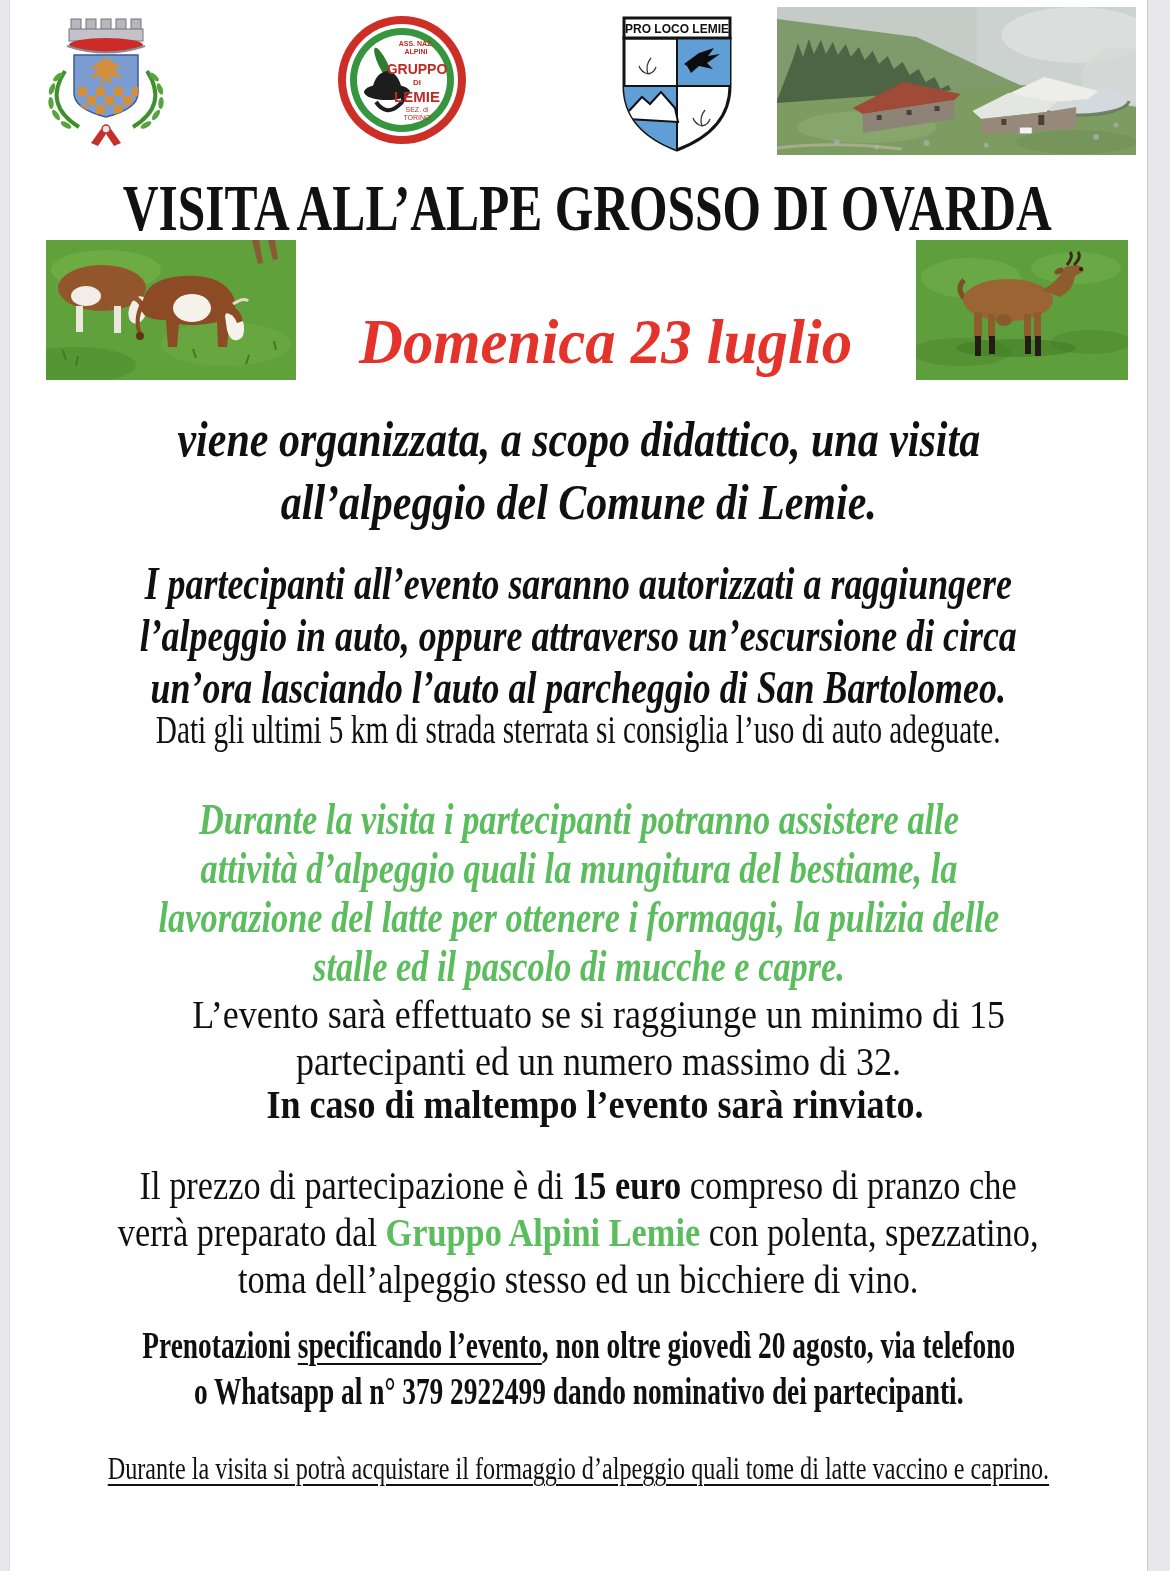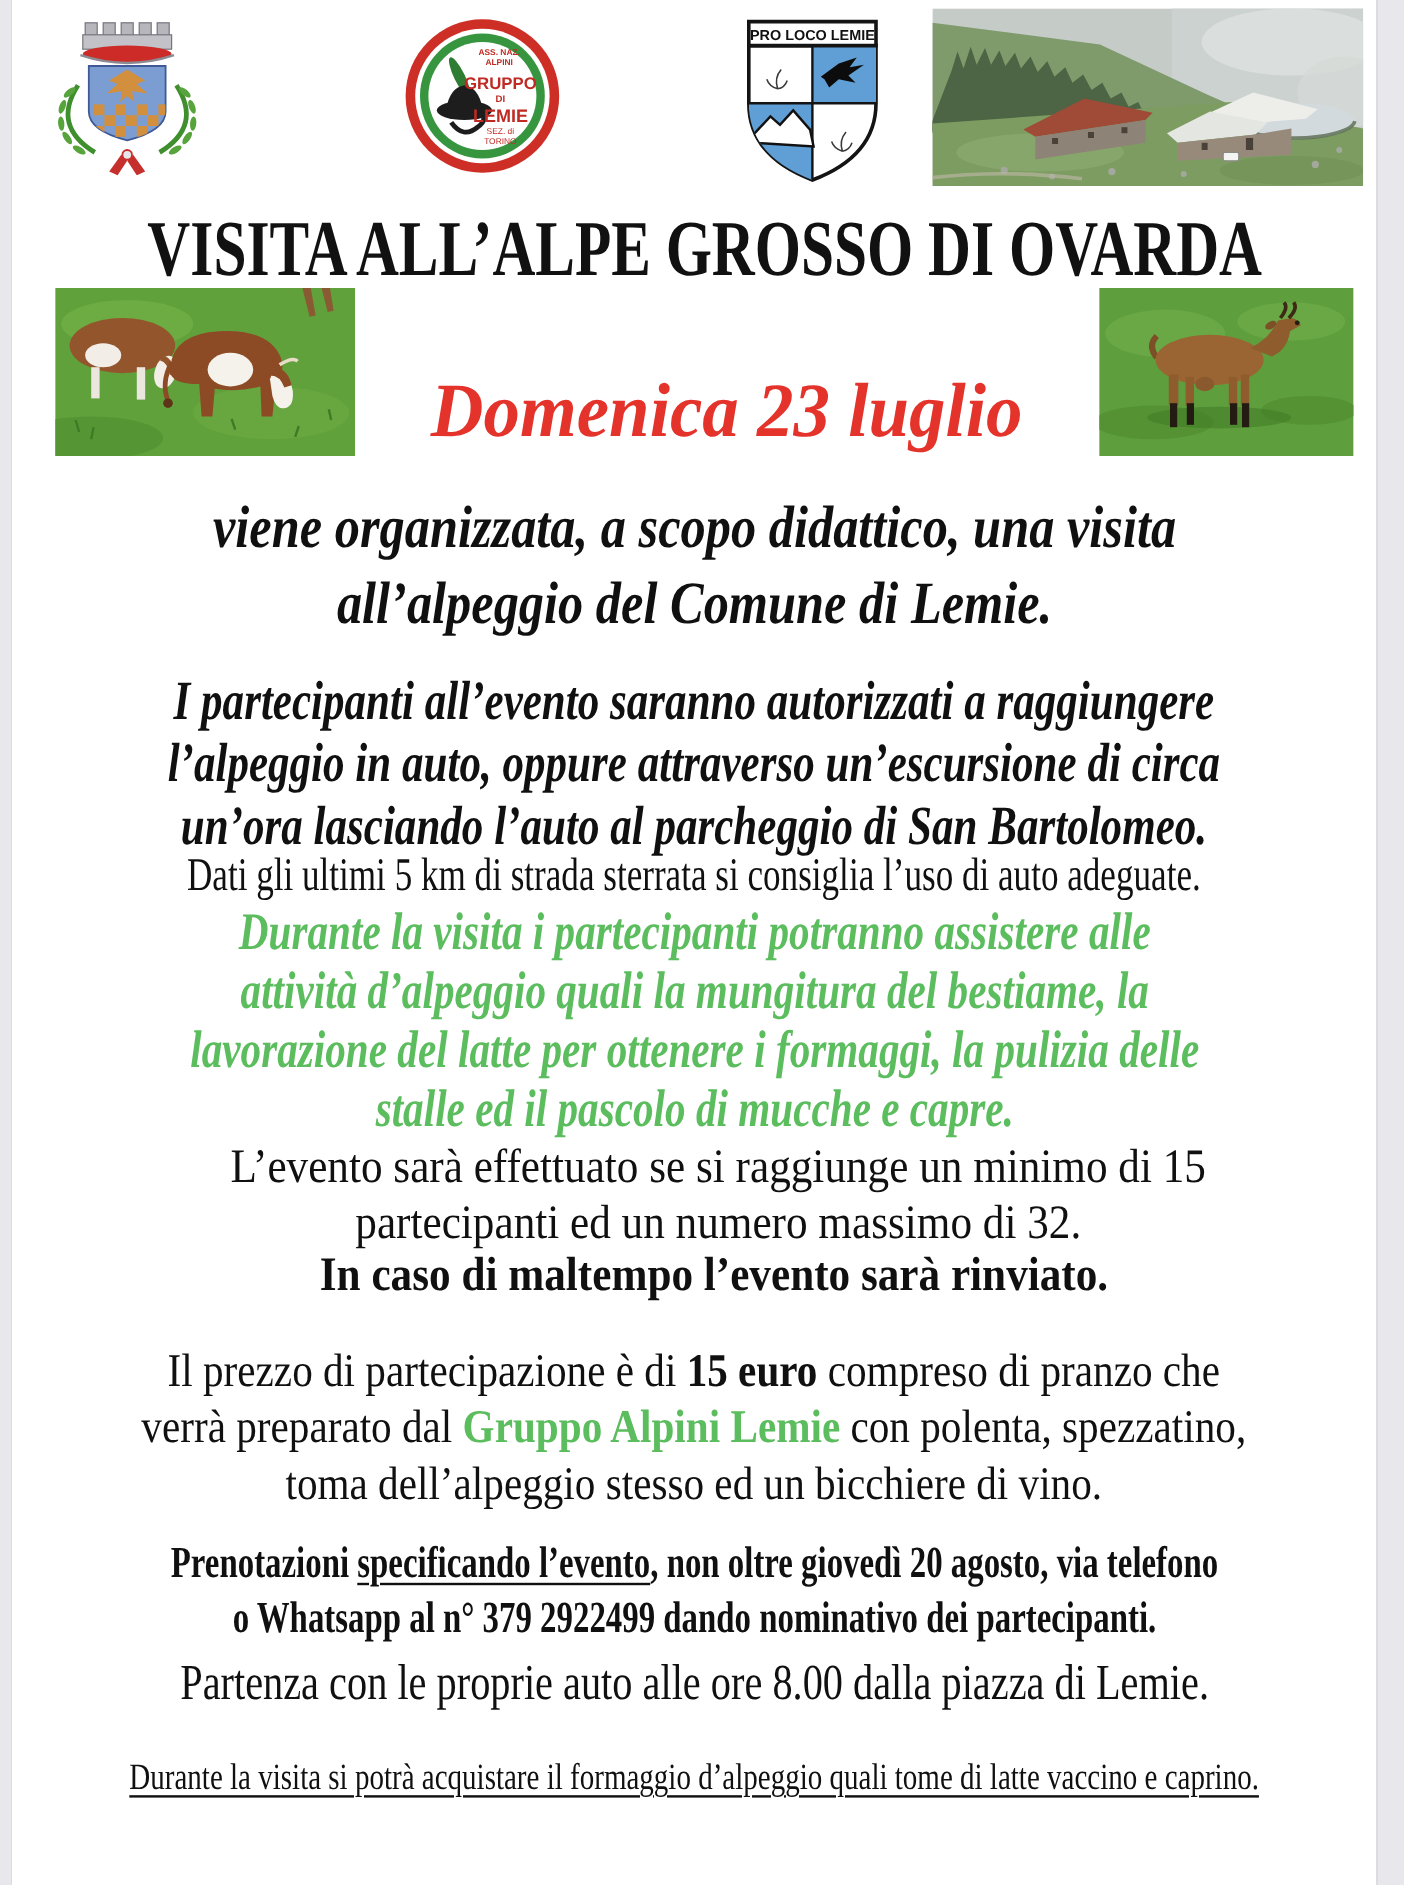--- a/index.html
+++ b/index.html
@@ -56,21 +56,21 @@
   .bi{font-style:italic;font-weight:bold;}
   .b{font-weight:bold;}
   .g{color:#5bbd5d;}
   .u{text-decoration:underline;text-underline-offset:5px;text-decoration-thickness:2px;}
   .intro{margin-top:28px;justify-content:center;}
   .intro .cx{font-size:50px;line-height:63px;color:#101010;}
   .p-auto{margin-top:24px;}
   .p-auto .cx{font-size:46px;line-height:52px;color:#101010;}
   .p-road{margin-top:-6px;}
   .p-road .cx{font-size:39px;line-height:44px;color:#101010;}
-  .p-green{font-family:Liberation Serif, serif;}
+  .p-green{margin-top:43px;font-family:Liberation Serif, serif;}
   .p-green .cx{font-size:44px;line-height:49px;color:#5bbd5d;}
   .p-min{margin-top:0;padding-left:40px;}
   .p-min .cx{font-size:40px;line-height:47px;color:#101010;}
   .p-weather{margin-top:-4px;padding-left:32px;}
   .p-weather .cx{font-size:40px;line-height:47px;color:#101010;}
   .price{margin-top:34px;}
   .price .cx{font-size:39px;line-height:47px;color:#101010;}
   .booking{margin-top:20px;}
   .booking .cx{font-size:37px;line-height:46px;color:#101010;}
   .departure{margin-top:7px;}
@@ -328,21 +328,18 @@
     <span class="cx sx88"><span>Il prezzo di partecipazione è di </span><span class="b">15 euro</span><span> compreso di pranzo che
 verrà preparato dal </span><span class="b g">Gruppo Alpini Lemie</span><span> con polenta, spezzatino,
 toma dell’alpeggio stesso ed un bicchiere di vino.</span></span>
   </div>
 
   <div class="para booking">
     <span class="cx b sx74"><span>Prenotazioni </span><span class="u">specificando l’evento</span><span>, non oltre giovedì 20 agosto, via telefono
 o Whatsapp al n° 379 2922499 dando nominativo dei partecipanti.</span></span>
   </div>
 
-  <div class="para departure">
-    <span class="cx sx80">Partenza con le proprie auto alle ore 8.00 dalla piazza di Lemie.</span>
-  </div>
 
   <div class="para footer-note">
     <span class="cx u sx78">Durante la visita si potrà acquistare il formaggio d’alpeggio quali tome di latte vaccino e caprino.</span>
   </div>
 
 </div>
 
 </body></html>

